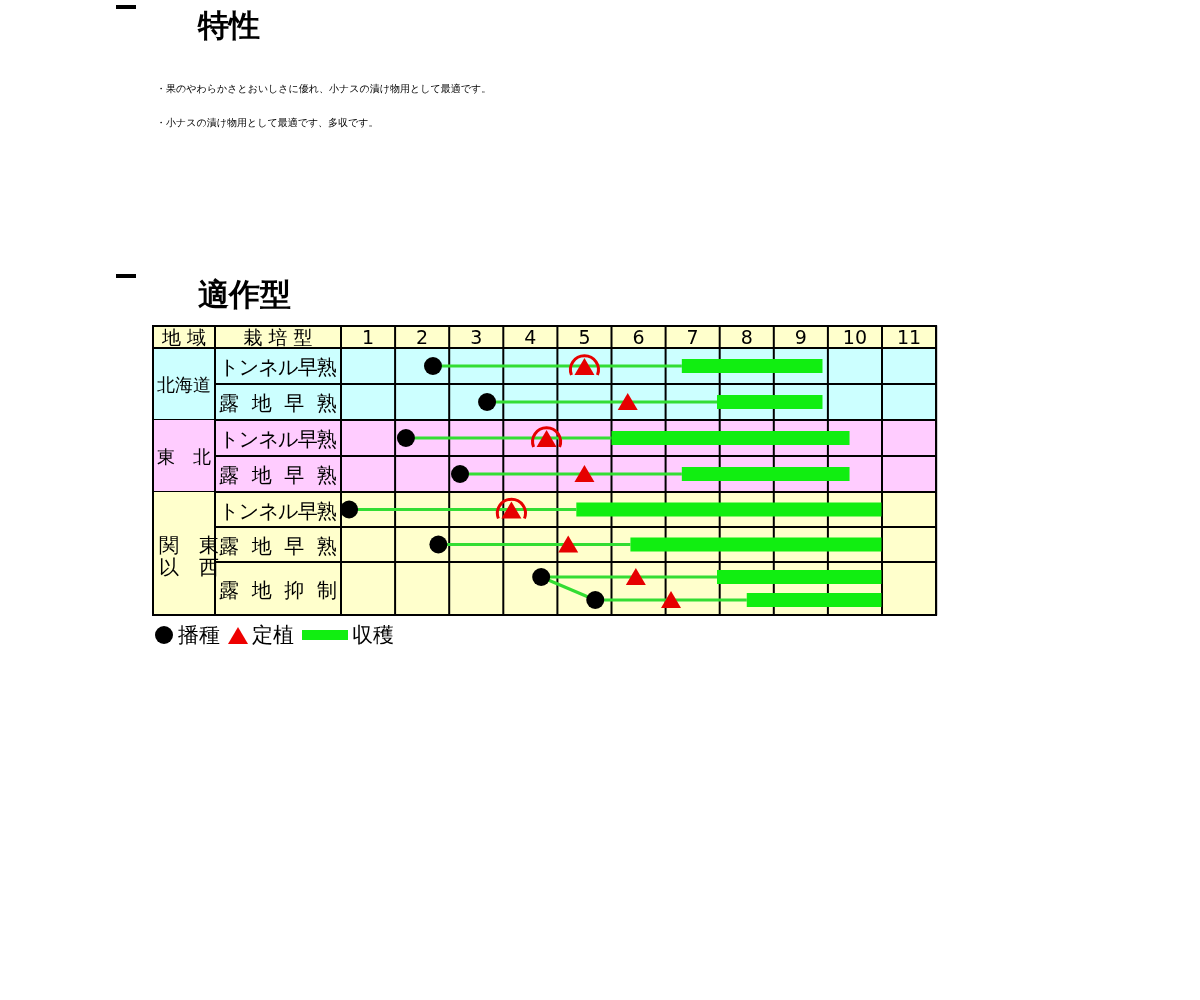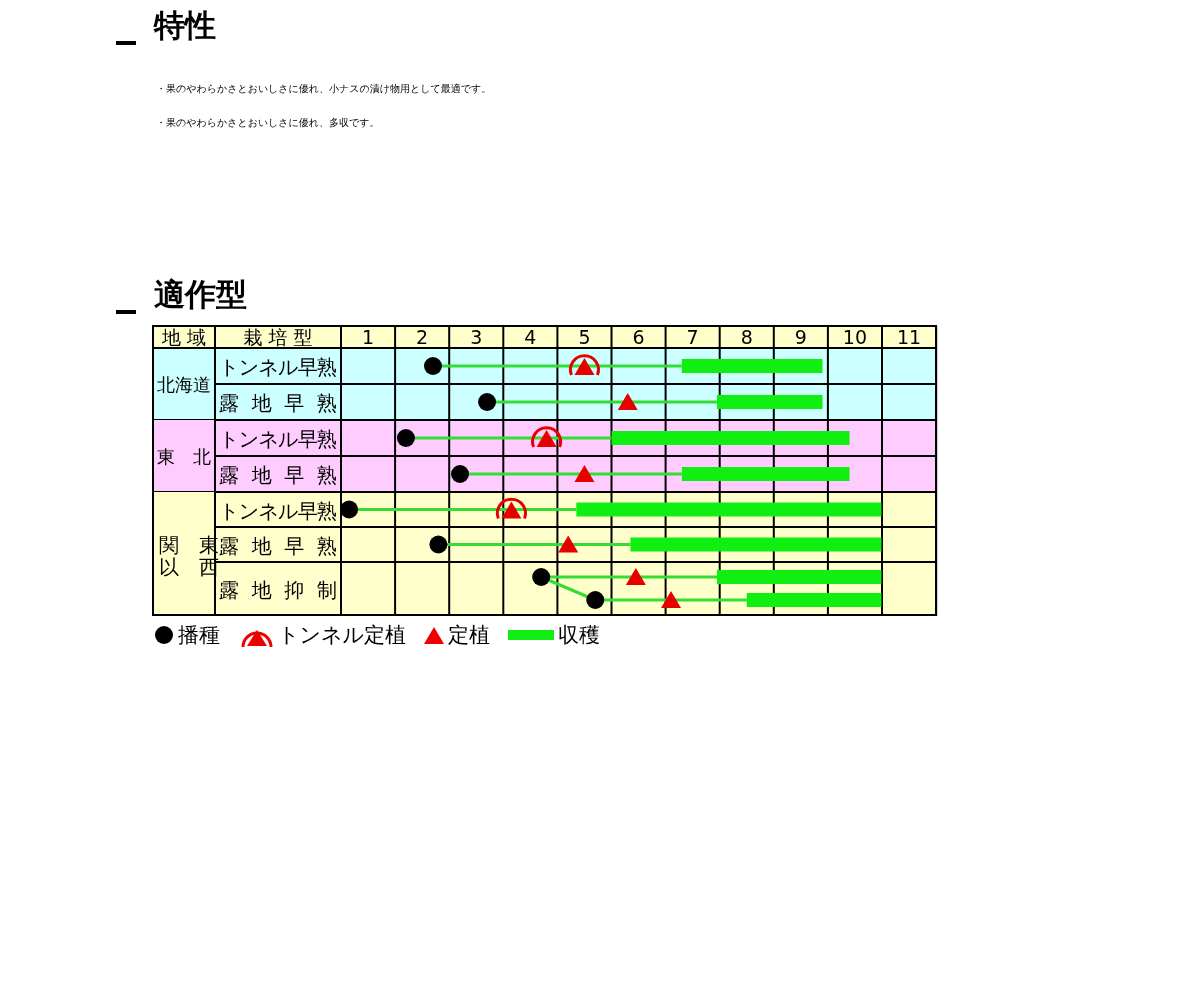--- a/index.html
+++ b/index.html
@@ -1,39 +1,39 @@
 <!DOCTYPE html>
 <html><head>
 <meta charset="utf-8">
 <style>
   html,body{margin:0;padding:0;background:#fff;}
   body{width:1200px;height:1000px;position:relative;font-family:"DejaVu Sans","Liberation Sans",sans-serif;color:#000;overflow:hidden;}
-  .section-title{position:absolute;left:116px;font-family:"DejaVu Serif","Liberation Serif",serif;font-weight:bold;font-size:31px;line-height:40px;display:flex;align-items:flex-end;}
+  .section-title{position:absolute;left:116px;font-family:"DejaVu Serif","Liberation Serif",serif;font-weight:bold;font-size:31px;line-height:40px;display:flex;align-items:flex-start;gap:44px;}
   .section-title .dash{display:inline-block;width:20px;height:4px;background:#000;margin-right:18px;}
   .bullets{position:absolute;left:156px;top:78px;font-size:10px;}
   .bullets div{height:34px;line-height:22px;}
   .chart{position:absolute;left:0;top:0;width:1200px;height:1000px;}
-  .legend{position:absolute;left:155px;top:620px;height:30px;display:flex;align-items:center;font-size:21px;gap:10px;}
+  .legend{position:absolute;left:155px;top:620px;height:30px;display:flex;align-items:center;font-size:21px;}
   .legend .item{display:flex;align-items:center;margin-right:8px;}
   .legend .dot{width:18px;height:18px;border-radius:50%;background:#000;margin-right:5px;}
   .legend .tri{width:0;height:0;border-left:10px solid transparent;border-right:10px solid transparent;border-bottom:17px solid #e00;margin-right:4px;}
   .legend .bar{width:46px;height:10px;background:#11ee11;margin-right:4px;}
   .legend .tunnel{position:relative;width:38px;height:30px;margin-right:2px;}
 </style>
 </head>
 <body>
 
 <div class="section-title" style="top:5px;">
   <span class="dash"></span>
   <span>特性</span>
 </div>
 
 <div class="bullets">
   <div>・果のやわらかさとおいしさに優れ、小ナスの漬け物用として最適です。</div>
-  <div>・果のやわらかさとおいしさに優れ、多収です。</div>
+  <div>・小ナスの漬け物用として最適です、多収です。</div>
 </div>
 
 <div class="section-title" style="top:274px;">
   <span class="dash"></span>
   <span>適作型</span>
 </div>
 
 <svg class="chart" id="chart" width="1200" height="1000" xmlns="http://www.w3.org/2000/svg">
     <rect x="153" y="326" width="783.1" height="22" fill="#ffffcc"></rect>
     <text x="184" y="344" text-anchor="middle" font-size="19" font-family="DejaVu Sans, sans-serif">地 域</text>
@@ -126,29 +126,20 @@
     <circle cx="541.1700000000001" cy="577" r="9" fill="#000"></circle>
     <circle cx="595.27" cy="600" r="9" fill="#000"></circle>
   </svg>
 
 <div class="legend">
   <div class="item">
     <span class="dot"></span>
     <span>播種</span>
   </div>
   <div class="item">
-    <span class="tunnel">
-      <svg width="38" height="30">
-          <path d="M5 27 A14 14 0 1 1 33 27" fill="none" stroke="#e00" stroke-width="3"></path>
-          <polygon points="19,10 29,26 9,26" fill="#e00"></polygon>
-        </svg>
-    </span>
-    <span>トンネル定植</span>
-  </div>
-  <div class="item">
     <span class="tri"></span>
     <span>定植</span>
   </div>
   <div class="item">
     <span class="bar"></span>
     <span>収穫</span>
   </div>
 </div>
 
 </body></html>

